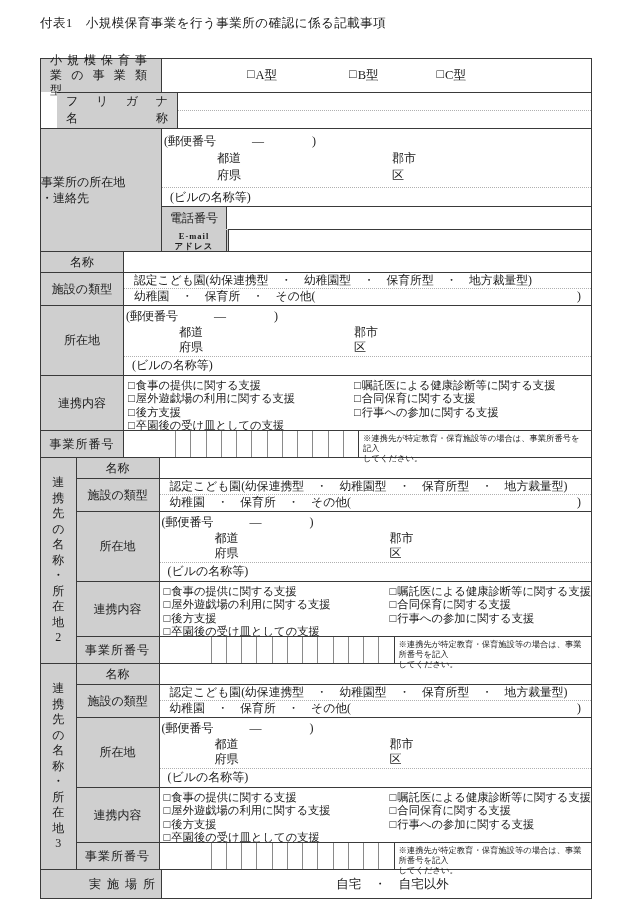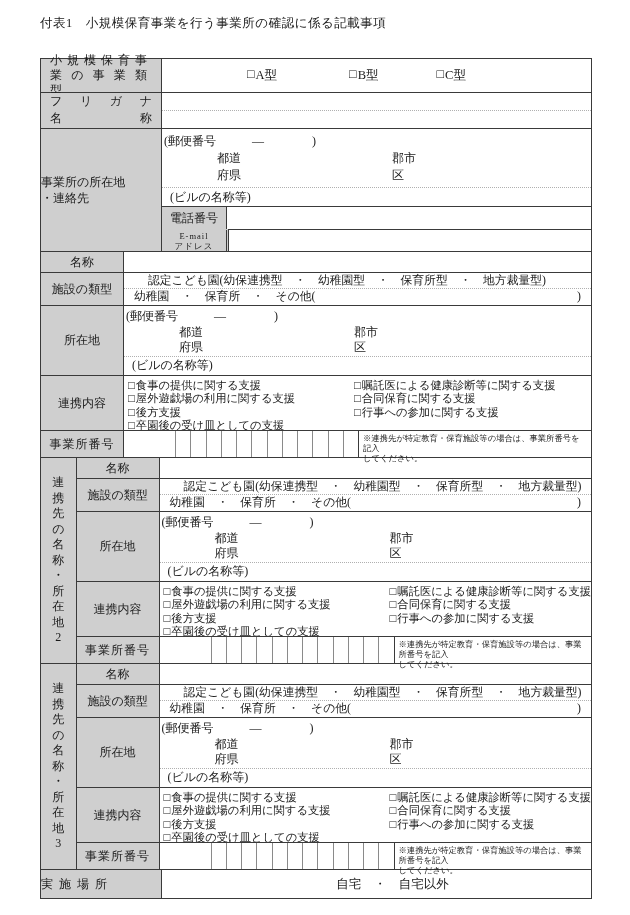--- a/index.html
+++ b/index.html
@@ -27,56 +27,56 @@
   .jspread { letter-spacing:5px; }
   .cline { text-align:left; line-height:16px; }
 
   
   .r-type { height:33px; }
   .r-type .content { flex:1; position:relative; display:flex; align-items:center; font-size:12.5px; }
   .bt-opt { display:inline-flex; }
   .bt-a { margin-left:85px; } .bt-b { margin-left:72px; } .bt-c { margin-left:58px; }
 
   
-  .r-name { height:36px; }
+  .r-name { height:36px;margin-left:16px; }
   .r-name .toplabel div { height:17px; }
   .r-name .content { flex:1; display:flex; flex-direction:column; }
   .furigana-area { height:18px; border-bottom:1px dotted #b0b0b0; }
   .name-area { flex:1; }
 
   
   .r-loc { height:123px; }
   .r-loc .content { flex:1; display:flex; flex-direction:column; font-size:12px; }
   .addr-block { height:59px; border-bottom:1px dotted #b0b0b0; padding-top:4px; }
   .postal-line { padding-left:2px; line-height:17px; }
   .addr-line { position:relative; padding-left:55px; line-height:17px; }
   .addr-city { position:absolute; left:230px; top:0; }
   .bldg { height:19px; line-height:18px; padding-left:8px; border-bottom:1px solid #3a3a3a; }
   .telrow { height:23px; display:flex; border-bottom:1px solid #3a3a3a;flex-direction:column; }
   .tel-label { width:65px; border-right:1px solid #3a3a3a; text-align:center; line-height:22px; }
   .tel-value { width:165px; border-right:1px solid #3a3a3a; }
   .fax-label { width:67px; border-right:1px solid #3a3a3a; text-align:center; line-height:22px; }
   .fax-value { flex:1; }
-  .emailrow { height:21px; display:flex; }
+  .emailrow { height:21px; display:flex;font-weight:bold; }
   .email-label { width:65px; border-right:1px solid #3a3a3a; text-align:center; font-size:8.5px; line-height:10px; padding-top:1px; letter-spacing:1px; }
   .email-value { flex:1; }
 
   
   .partner { display:flex; border-top:1px solid #3a3a3a; }
   .vcol { width:38px; border-right:1px solid #3a3a3a; display:flex; align-items:center; justify-content:center; }
   .vtext { width:14px; word-break:break-all; line-break:anywhere; line-height:15.5px; font-size:12px; text-align:center; }
   .prows { flex:1; display:flex; flex-direction:column; }
   .prow { display:flex; border-top:1px solid #3a3a3a; }
   .prow.first { border-top:none; }
   .plabel { width:83px; border-right:1px solid #3a3a3a; display:flex; flex-direction:column; align-items:center; justify-content:center; font-size:12px; text-align:center; }
   .r-pname { height:20px; }
   .pvalue { flex:1; }
   .r-ptype { height:33px; }
   .r-ptype .content { flex:1; display:flex; flex-direction:column; font-size:11.8px; }
-  .type-l1 { height:16px; line-height:15px; padding-left:24px; border-bottom:1px dotted #b0b0b0; white-space:nowrap; }
+  .type-l1 { height:16px; line-height:15px; padding-left:10px; border-bottom:1px dotted #b0b0b0; white-space:nowrap; }
   .type-l2 { flex:1; display:flex; justify-content:space-between; line-height:15px; padding-left:10px; padding-right:10px; }
   .r-paddr { height:70px; }
   .r-paddr .content { flex:1; display:flex; flex-direction:column; font-size:12px; }
   .addr-block2 { height:51px; border-bottom:1px dotted #b0b0b0; padding-top:3px; }
   .addr-block2 .postal-line, .addr-block2 .addr-line { line-height:15.5px; }
   .bldg2 { height:18px; line-height:17px; padding-left:8px; }
   .r-renkei { height:55px; }
   .r-renkei .content { flex:1; display:flex; font-size:11.3px; padding-top:3px; }
   .ck-left { width:230px; padding-left:4px; }
   .ck-right { flex:1; }
@@ -85,21 +85,21 @@
   .r-bango { height:27px;gap:37px; }
   .r-bango .plabel { letter-spacing:1px; }
   .r-bango .content { flex:1; display:flex; }
   .num-cells { width:198px; display:flex; border-right:1px solid #3a3a3a; }
   .num-cell { flex:1; border-right:1px solid #8a8a8a; }
   .num-cell:last-child { border-right:none; }
   .bango-note { flex:1; font-size:8.3px; line-height:10px; padding:3px 4px 0 4px; color:#222; }
 
   
   .brow { height:29px; }
-  .blabel { width:121px; border-right:1px solid #3a3a3a; text-align:left; line-height:28px; font-size:12px; letter-spacing:6px; }
+  .blabel { width:121px; border-right:1px solid #3a3a3a; text-align:right; line-height:28px; font-size:12px; letter-spacing:6px; }
   .bvalue { flex:1; text-align:center; line-height:28px; font-size:12.5px;padding-left:32px; }
 </style>
 </head>
 <body>
 
 <div class="title">付表1　小規模保育事業を行う事業所の確認に係る記載事項</div>
 
 <div class="form-table">
 
   <div class="trow first r-type">

